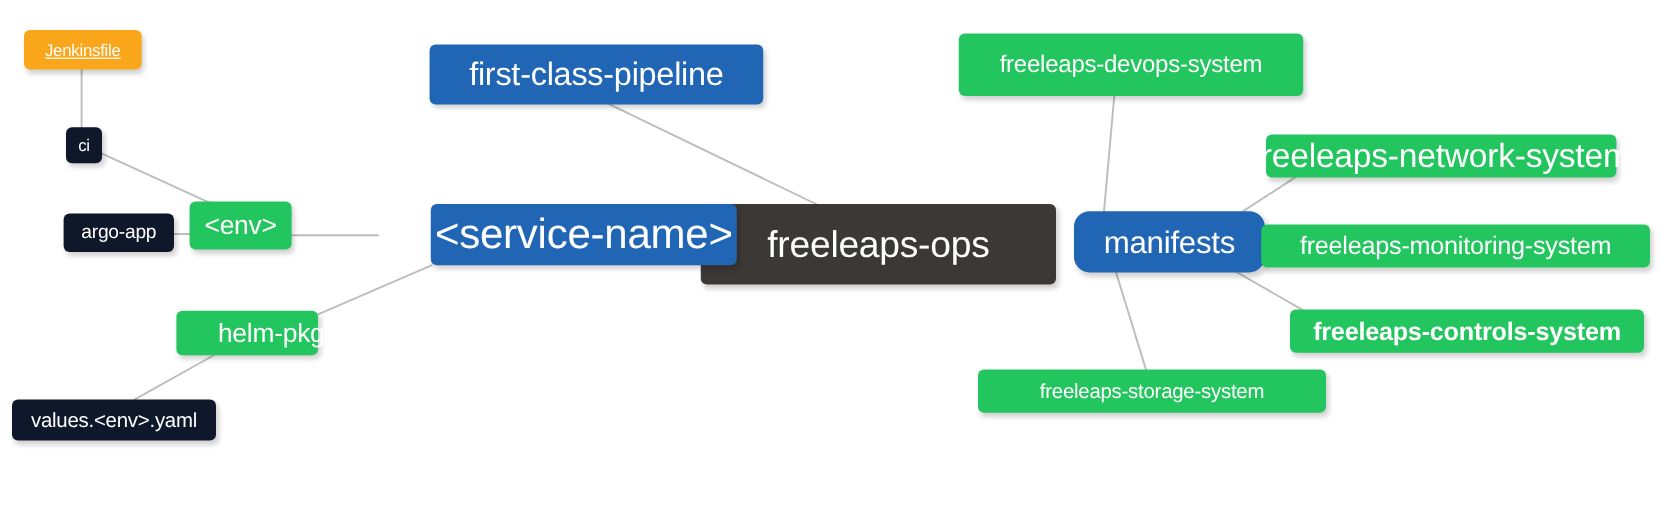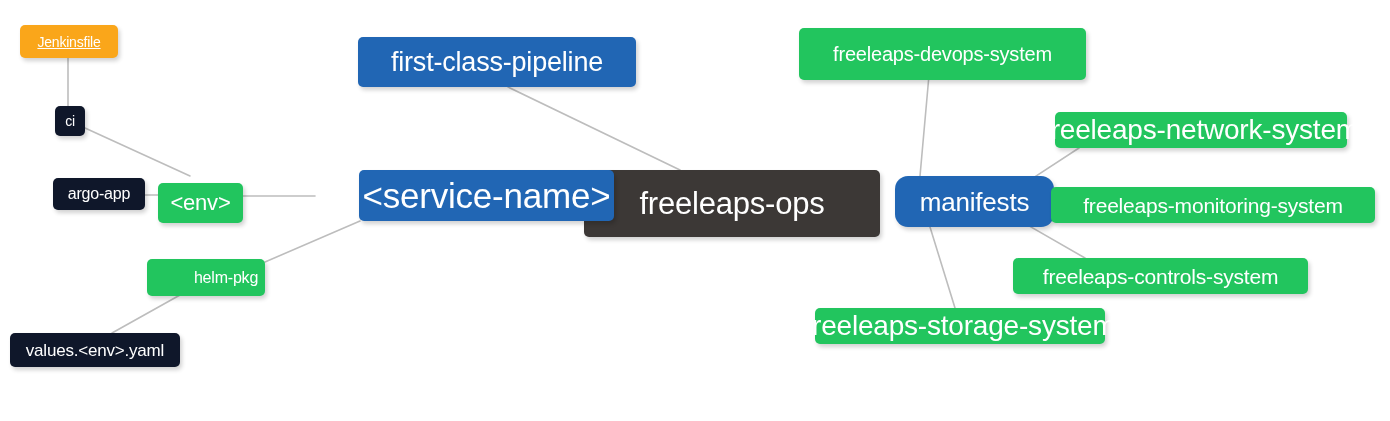--- a/index.html
+++ b/index.html
@@ -62,25 +62,25 @@
       <line x1="1010" y1="193" x2="1079" y2="148" stroke="#bdbdbd" stroke-width="1.6" stroke-linecap="round"></line>
       <line x1="1010" y1="203" x2="1051" y2="205" stroke="#bdbdbd" stroke-width="1.6" stroke-linecap="round"></line>
       <line x1="1010" y1="215" x2="1085" y2="258" stroke="#bdbdbd" stroke-width="1.6" stroke-linecap="round"></line>
       <line x1="930" y1="227" x2="955" y2="308" stroke="#bdbdbd" stroke-width="1.6" stroke-linecap="round"></line>
     </svg>
   <div id="node-layer">
       <div class="node nd-root" style="left: 584px; top: 170px; width: 296px; height: 67px; font-size: 31px;">freeleaps-ops</div>
       <div class="node nd-blue" style="left: 315px; top: 170px; width: 255px; height: 51px; font-size: 35px;">&lt;service-name&gt;</div>
       <div class="node nd-blue" style="left: 314px; top: 37px; width: 278px; height: 50px; font-size: 27px;">first-class-pipeline</div>
       <div class="node nd-blue" style="left: 851px; top: 176px; width: 159px; height: 51px; font-size: 26px; border-radius: 13px;">manifests</div>
-      <div class="node nd-green" style="left: 158px; top: 183px; width: 85px; height: 40px; font-size: 22px;">&lt;env&gt;</div>
-      <div class="node nd-green" style="left: 147px; top: 259px; width: 118px; height: 37px; font-size: 16px; padding-left: 40px;">helm-pkg</div>
+      <div class="node nd-green" style="left: 158px; top: 168px; width: 85px; height: 40px; font-size: 22px;">&lt;env&gt;</div>
+      <div class="node nd-green" style="left: 147px; top: 259px; width: 118px; height: 37px; font-size: 22px; padding-left: 40px;">helm-pkg</div>
       <div class="node nd-orange" style="left: 20px; top: 25px; width: 98px; height: 33px; font-size: 14px; text-decoration: underline;">Jenkinsfile</div>
       <div class="node nd-red" style="left: 55px; top: 106px; width: 30px; height: 30px; font-size: 14px;">ci</div>
       <div class="node nd-red" style="left: 33px; top: 178px; width: 92px; height: 32px; font-size: 16px; margin-left: 20px;">argo-app</div>
       <div class="node nd-red" style="left: 10px; top: 333px; width: 170px; height: 34px; font-size: 17px; text-align: center;">values.&lt;env&gt;.yaml</div>
       <div class="node nd-green" style="left: 799px; top: 28px; width: 287px; height: 52px; font-size: 20px;">freeleaps-devops-system</div>
       <div class="node nd-green" style="left: 1055px; top: 112px; width: 292px; height: 36px; font-size: 28px;">freeleaps-network-system</div>
       <div class="node nd-green" style="left: 1051px; top: 187px; width: 324px; height: 36px; font-size: 21px;">freeleaps-monitoring-system</div>
-      <div class="node nd-green" style="left: 1013px; top: 258px; width: 295px; height: 36px; font-size: 21px;">freeleaps-controls-system</div>
-      <div class="node nd-green" style="left: 815px; top: 308px; width: 290px; height: 36px; font-size: 28px;">freeleaps-storage-system</div>
+      <div class="node nd-green" style="left: 1075px; top: 258px; width: 295px; height: 36px; font-size: 21px; font-weight: bold;">freeleaps-controls-system</div>
+      <div class="node nd-green" style="left: 815px; top: 308px; width: 290px; height: 36px; font-size: 17px;">freeleaps-storage-system</div>
     </div>
 </div>
 
 </body></html>

